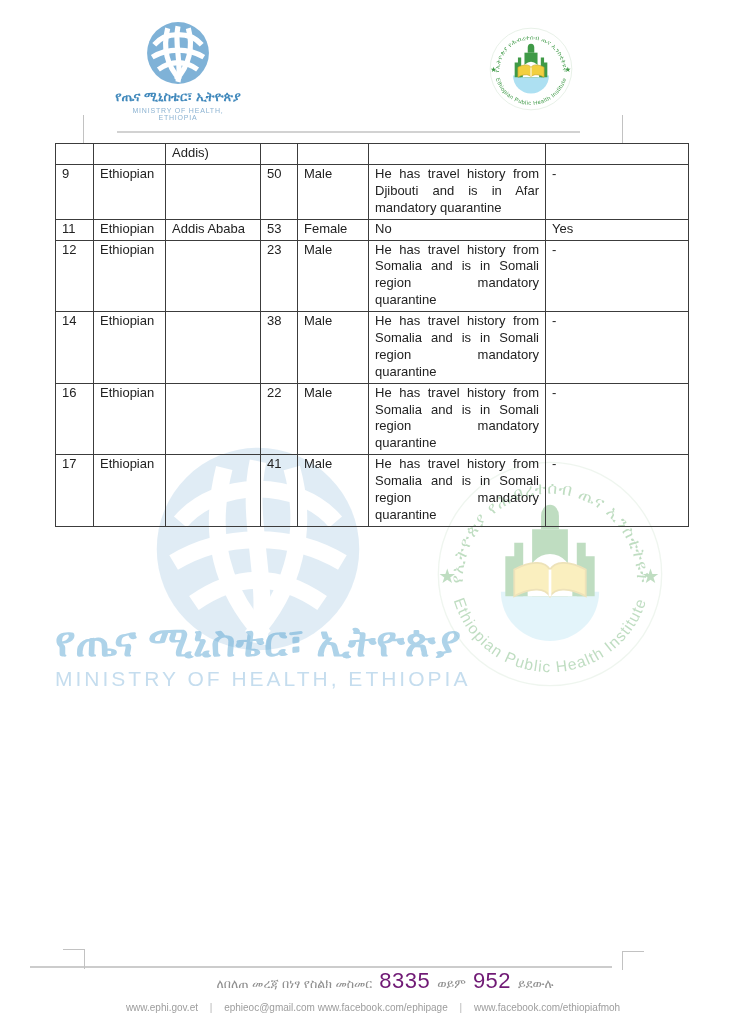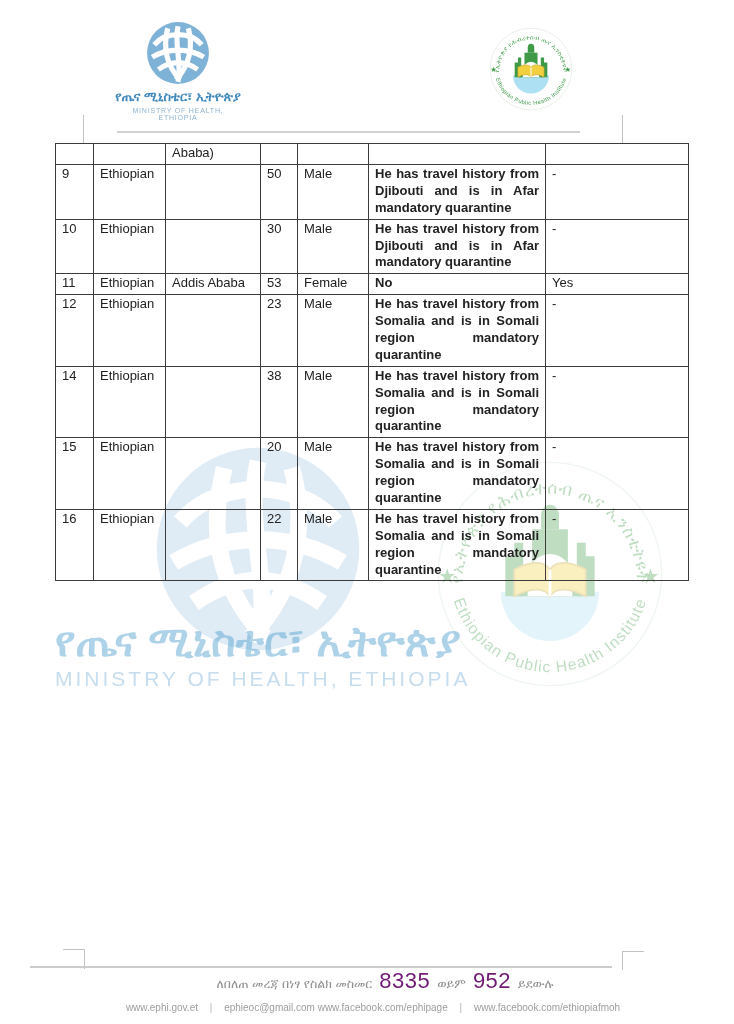--- a/index.html
+++ b/index.html
@@ -38,21 +38,21 @@
     position:absolute; left:55px; top:131px; width:633px; z-index:1;
     border-collapse:collapse; table-layout:fixed; background:transparent;
   }
   table.cases td {
     border:1px solid #3c3c3c; vertical-align:top;
     padding:1px 6px 2px 6px; font-size:13px; line-height:1.3; color:#222;
     overflow:hidden;
   }
   tr.cont { height:21px; }
   tr.tall { height:157px; }
-  td.desc { text-align:justify; text-align-last:left;font-weight:bold; }
+  td.desc { text-align:justify; text-align-last:left; }
   
   .hotline {
     position:absolute; left:12px; top:956px; width:100%; z-index:1;
     display:flex; justify-content:center; align-items:baseline; gap:7px;
     color:#8f8f8f; font-size:12.5px;text-align:right;
   }
   .hotline .big { font-size:22px; color:#701a75; letter-spacing:0.5px; }
   .footer-links {
     position:absolute; left:0; top:990px; width:100%; z-index:1;
     text-align:center; font-size:10px; color:#9d9d9d;
@@ -139,40 +139,31 @@
         <col style="width:95px">
       <col style="width:37px">
         <col style="width:71px">
         <col style="width:177px">
         <col style="width:143px">
     </colgroup>
     <tbody id="cases-tbody">
       <tr class="cont">
         <td></td>
         <td></td>
-        <td>Ababa)</td>
+        <td>Addis)</td>
         <td></td>
         <td></td>
         <td class="desc"></td>
         <td></td>
       </tr>
     <tr>
       <td>9</td>
       <td>Ethiopian</td>
       <td></td>
       <td>50</td>
-      <td>Male</td>
-      <td class="desc">He has travel history from Djibouti and is in Afar mandatory quarantine</td>
-      <td>-</td>
-    </tr>
-        <tr>
-      <td>10</td>
-      <td>Ethiopian</td>
-      <td></td>
-      <td>30</td>
       <td>Male</td>
       <td class="desc">He has travel history from Djibouti and is in Afar mandatory quarantine</td>
       <td>-</td>
     </tr>
         <tr>
       <td>11</td>
       <td>Ethiopian</td>
       <td>Addis Ababa</td>
       <td>53</td>
       <td>Female</td>
@@ -191,33 +182,33 @@
         <tr>
       <td>14</td>
       <td>Ethiopian</td>
       <td></td>
       <td>38</td>
       <td>Male</td>
       <td class="desc">He has travel history from Somalia and is in Somali region mandatory quarantine</td>
       <td>-</td>
     </tr>
         <tr>
-      <td>15</td>
-      <td>Ethiopian</td>
-      <td></td>
-      <td>20</td>
-      <td>Male</td>
-      <td class="desc">He has travel history from Somalia and is in Somali region mandatory quarantine</td>
-      <td>-</td>
-    </tr>
-        <tr>
       <td>16</td>
       <td>Ethiopian</td>
       <td></td>
       <td>22</td>
+      <td>Male</td>
+      <td class="desc">He has travel history from Somalia and is in Somali region mandatory quarantine</td>
+      <td>-</td>
+    </tr>
+        <tr>
+      <td>17</td>
+      <td>Ethiopian</td>
+      <td></td>
+      <td>41</td>
       <td>Male</td>
       <td class="desc">He has travel history from Somalia and is in Somali region mandatory quarantine</td>
       <td>-</td>
     </tr>
       </tbody>
   </table>
 
   <div class="mark ftr-rule"></div>
   <div class="mark corner-bl-h"></div>
   <div class="mark corner-bl-v"></div>

